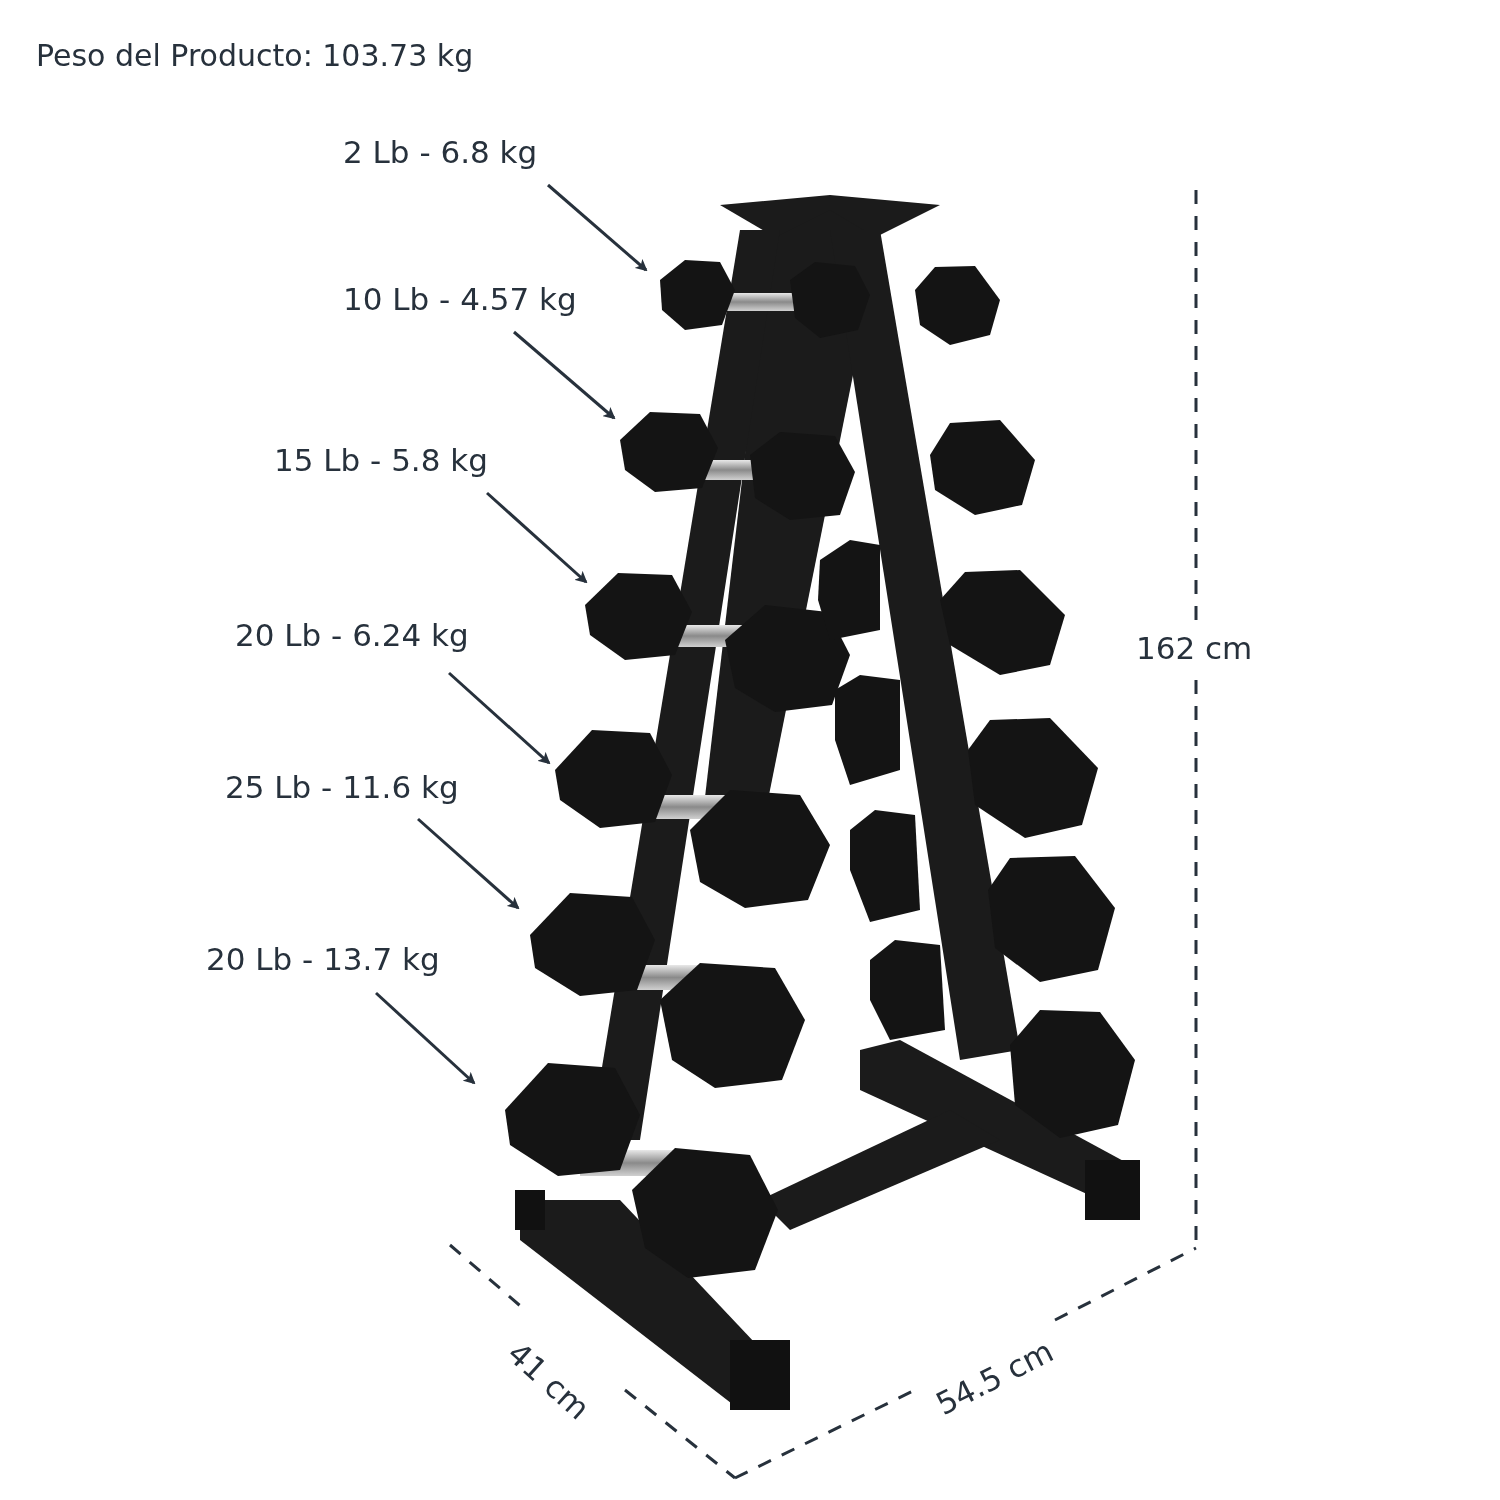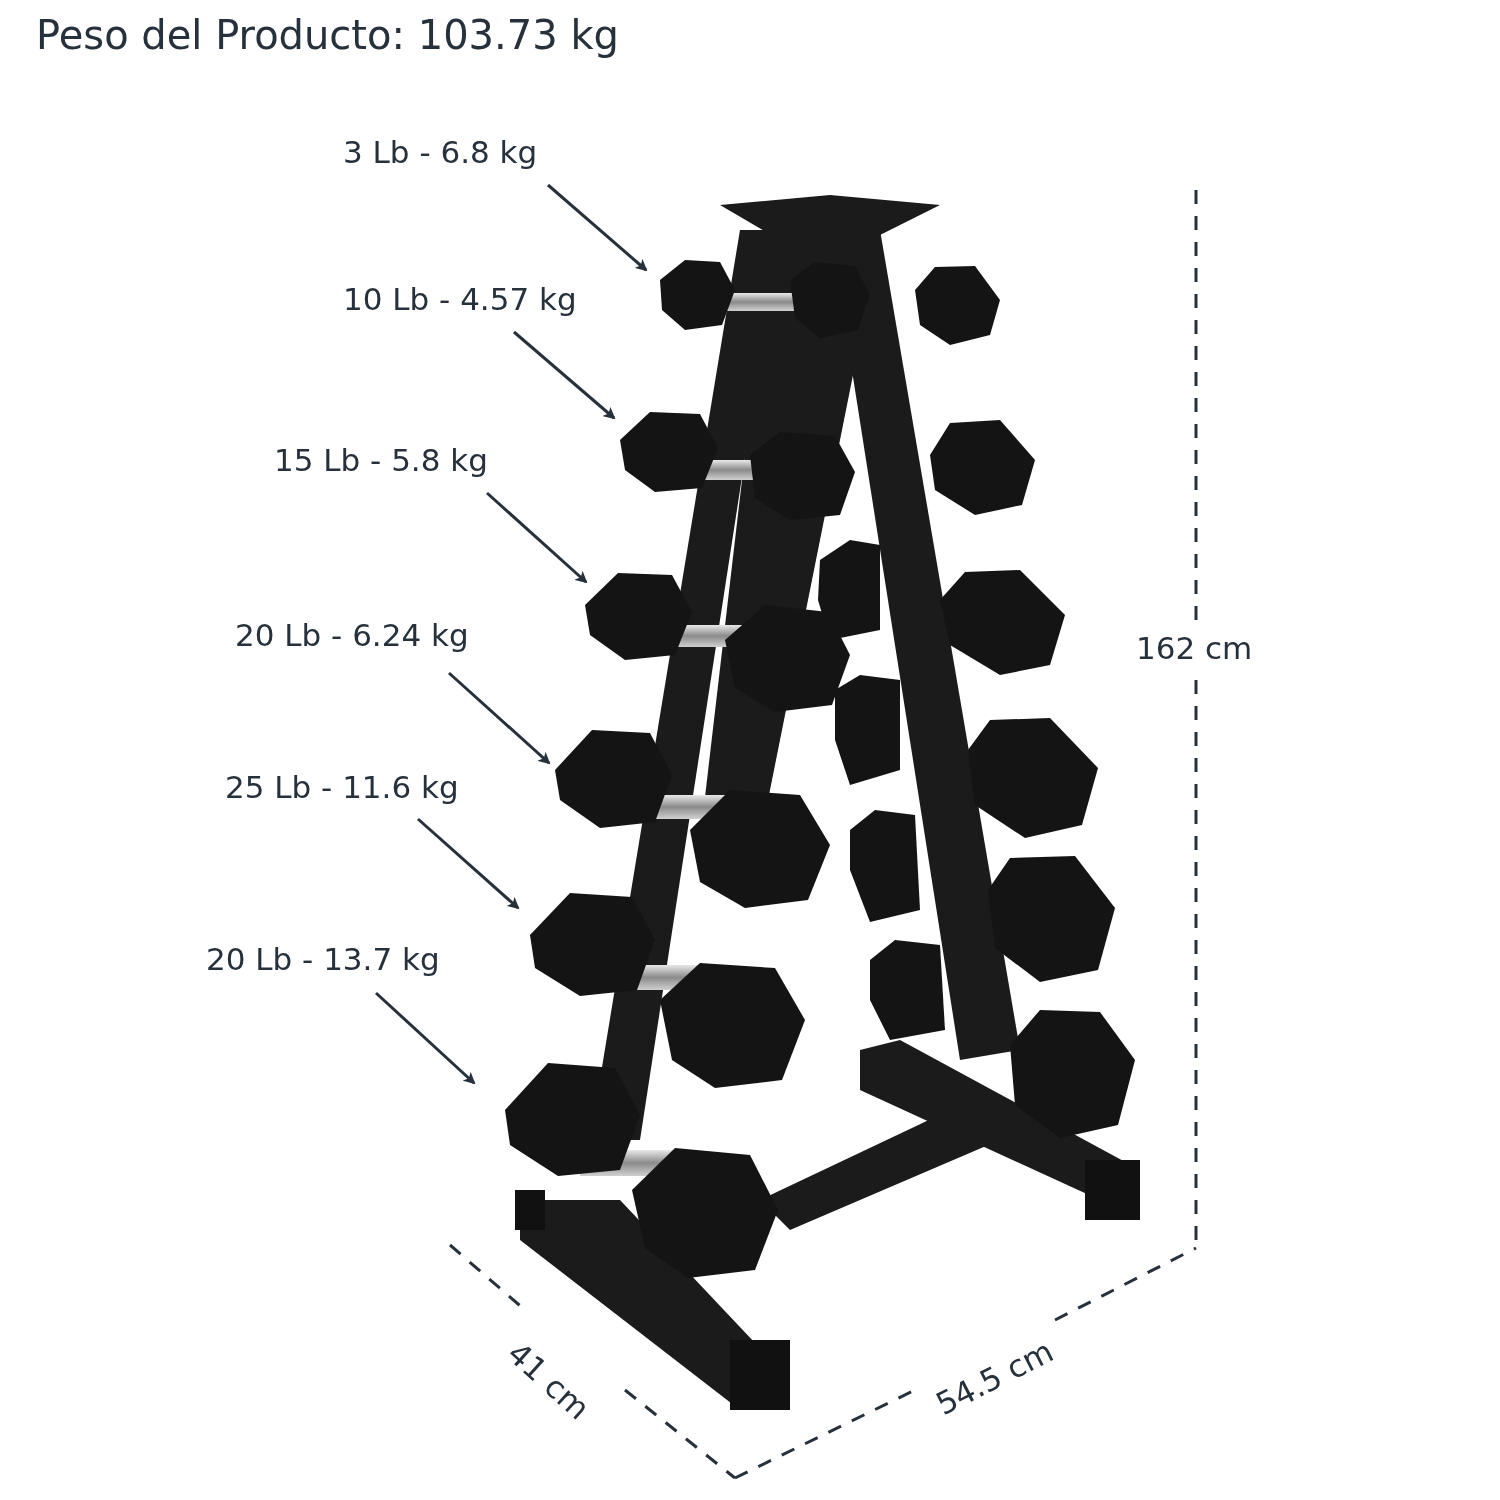--- a/index.html
+++ b/index.html
@@ -93,23 +93,23 @@
     <polygon points="940,600 965,572 1020,570 1065,615 1050,665 1000,675 950,645"></polygon>
     <polygon points="835,690 860,675 900,680 900,770 850,785 835,740"></polygon>
     <polygon points="968,750 990,720 1050,718 1098,768 1082,825 1025,838 975,805"></polygon>
     <polygon points="850,830 875,810 915,815 920,910 870,922 850,870"></polygon>
     <polygon points="988,890 1010,858 1075,856 1115,908 1098,970 1040,982 995,948"></polygon>
     <polygon points="870,960 895,940 940,945 945,1030 890,1040 870,1000"></polygon>
     <polygon points="1010,1045 1040,1010 1100,1012 1135,1060 1118,1125 1060,1138 1015,1105"></polygon>
   </g>
 </svg>
 
-<div class="txt" style="left:36px; top:12px; font-size:40px;">Peso del Producto: 103.73 kg</div>
+<div class="txt" style="left:36px; top:38px; font-size:30px;">Peso del Producto: 103.73 kg</div>
 
-<div class="txt" style="left:343px; top:134px;">3 Lb - 6.8 kg</div>
+<div class="txt" style="left:343px; top:134px;">2 Lb - 6.8 kg</div>
 <div class="txt" style="left:300px; top:281px;margin-left:43px;">10 Lb - 4.57 kg</div>
 <div class="txt" style="left:274px; top:442px;">15 Lb - 5.8 kg</div>
 <div class="txt" style="left:235px; top:617px;">20 Lb - 6.24 kg</div>
 <div class="txt" style="left:225px; top:769px;">25 Lb - 11.6 kg</div>
 <div class="txt" style="left:206px; top:941px;">20 Lb - 13.7 kg</div>
 
 <div class="txt" style="left:1136px; top:630px;">162 cm</div>
 <div class="txt" style="left:525px; top:1335px; transform:rotate(42deg); transform-origin:left top;">41 cm</div>
 <div class="txt" style="left:930px; top:1390px; transform:rotate(-27deg); transform-origin:left top;">54.5 cm</div>
 

